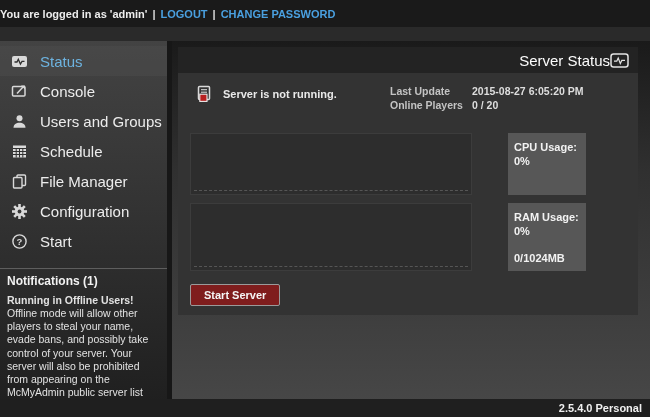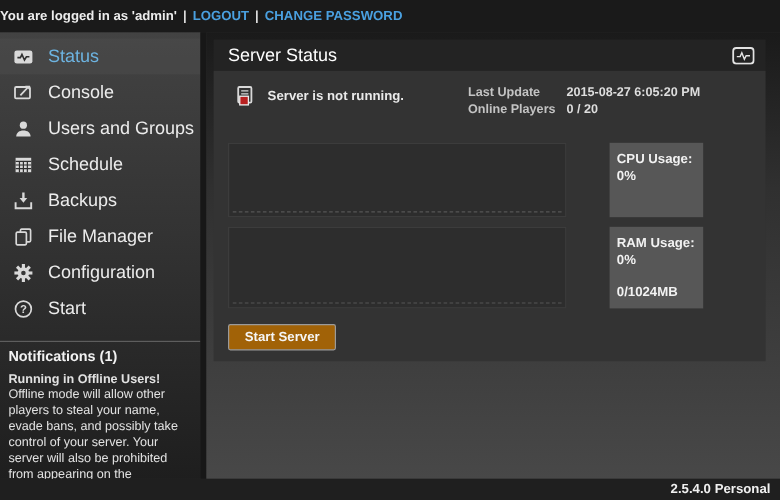--- a/index.html
+++ b/index.html
@@ -16,21 +16,21 @@
   }
   .topbar a { color:#4aa0e0; text-decoration:none; cursor:pointer; }
   .topbar .sep { margin:0 5px; color:#dcdcdc; }
   
   .footer {
     position:absolute; bottom:0; left:0; width:650px; height:18px;
     background:#1f1f1f; display:flex; align-items:center; justify-content:flex-end;
     padding-right:8px; font-size:11px; font-weight:bold; color:#f0f0f0;
   }
   
-  .content { position:absolute; top:27px; left:0; width:650px; height:372px; display:flex; }
+  .content { position:absolute; top:41px; left:0; width:650px; height:372px; display:flex; }
   .sidebar {
     width:167px; height:372px; flex:0 0 167px;
     background:linear-gradient(180deg,#434343 0%,#333333 45%,#1e1e1e 100%);
     display:flex; flex-direction:column;
   }
   .vsep { width:5px; flex:0 0 5px; background:#171717; }
   .main {
     flex:1; height:372px;
     background:linear-gradient(180deg,#1a1a1a 0%,#303030 35%,#484848 100%);
   }
@@ -46,21 +46,21 @@
   .notifications { margin-top:12px; border-top:1px solid #5e5e5e; }
   .notif-title { font-size:12px; font-weight:bold; color:#f2f2f2; padding:5px 7px 4px 7px; }
   .notif-body { padding:2px 7px; font-size:10.5px; line-height:1.25; color:#e2e2e2; }
   .notif-heading { font-weight:bold; }
   
   .panel { margin:6px 12px 0 6px; width:460px; }
   .panel-header {
     height:26px; background:#232323; display:flex; align-items:center;
     padding:0 9px 0 12px;
   }
-  .panel-title { font-size:15px; color:#fdfdfd; flex:1; }
+  .panel-title { font-size:15px; color:#fdfdfd; flex:1;text-align:right; }
   .panel-body { background:#333333; padding:10px 12px 9px 12px; }
   
   .status-row { display:flex; align-items:flex-start; padding:2px 0 8px 0; min-height:50px; }
   .status-left { flex:1; display:flex; align-items:flex-start; padding-left:6px; }
   .status-left .ic { margin-right:10px; }
   .status-msg { font-size:11px; font-weight:bold; color:#eaeaea; padding-top:3px; }
   .info { width:200px; margin-right:36px; font-size:10.5px; }
   .info-row { display:flex; line-height:13.5px; }
   .info-label { width:82px; color:#c3c3c3; font-weight:bold; }
   .info-value { flex:1; color:#dedede; font-weight:bold; }
@@ -75,21 +75,21 @@
   .meter-label {
     width:78px; flex:0 0 78px; background:#575757; color:#f2f2f2;
     font-size:11px; font-weight:bold; padding:7px 6px; line-height:14px;
   }
   .h62 { height:62px; }
   .h68 { height:68px; }
   .meter-detail { margin-top:13px; }
   
   .btn-row { padding:5px 0 0 0; }
   .btn {
-    display:inline-block; background:#a16207; border:1px solid #9a9a9a; border-radius:2px;
+    display:inline-block; background:#7f1d1d; border:1px solid #9a9a9a; border-radius:2px;
     color:#f5f5f5; font-size:11px; font-weight:bold; padding:4px 13px; cursor:pointer;
     font-family:inherit;
   }
   svg { display:block; }
 </style>
 </head>
 <body>
 
 <div class="topbar">
   <span>You are logged in as 'admin'</span>
@@ -145,30 +145,20 @@
               <line x1="2" y1="11.5" x2="15" y2="11.5"></line>
               <line x1="5.2" y1="5.5" x2="5.2" y2="14.5"></line>
               <line x1="8.5" y1="5.5" x2="8.5" y2="14.5"></line>
               <line x1="11.8" y1="5.5" x2="11.8" y2="14.5"></line>
             </g>
           </svg>
         </span>
         <span>Schedule</span>
       </div>
 
-      <div class="menu-item">
-        <span class="ic">
-          <svg width="17" height="17" viewBox="0 0 17 17">
-            <line x1="8.5" y1="1.5" x2="8.5" y2="6.5" stroke="#d9d9d9" stroke-width="2"></line>
-            <path d="M5.3 6 L8.5 10 L11.7 6 z" fill="#d9d9d9"></path>
-            <path d="M2 9.5 v5 h13 v-5" fill="none" stroke="#d9d9d9" stroke-width="1.6"></path>
-          </svg>
-        </span>
-        <span>Backups</span>
-      </div>
 
       <div class="menu-item">
         <span class="ic">
           <svg width="17" height="17" viewBox="0 0 17 17">
             <rect x="6" y="2" width="8.5" height="10.5" rx="1" fill="none" stroke="#d9d9d9" stroke-width="1.4"></rect>
             <rect x="2.5" y="4.5" width="8.5" height="10.5" rx="1" fill="#383838" stroke="#d9d9d9" stroke-width="1.4"></rect>
           </svg>
         </span>
         <span>File Manager</span>
       </div>

